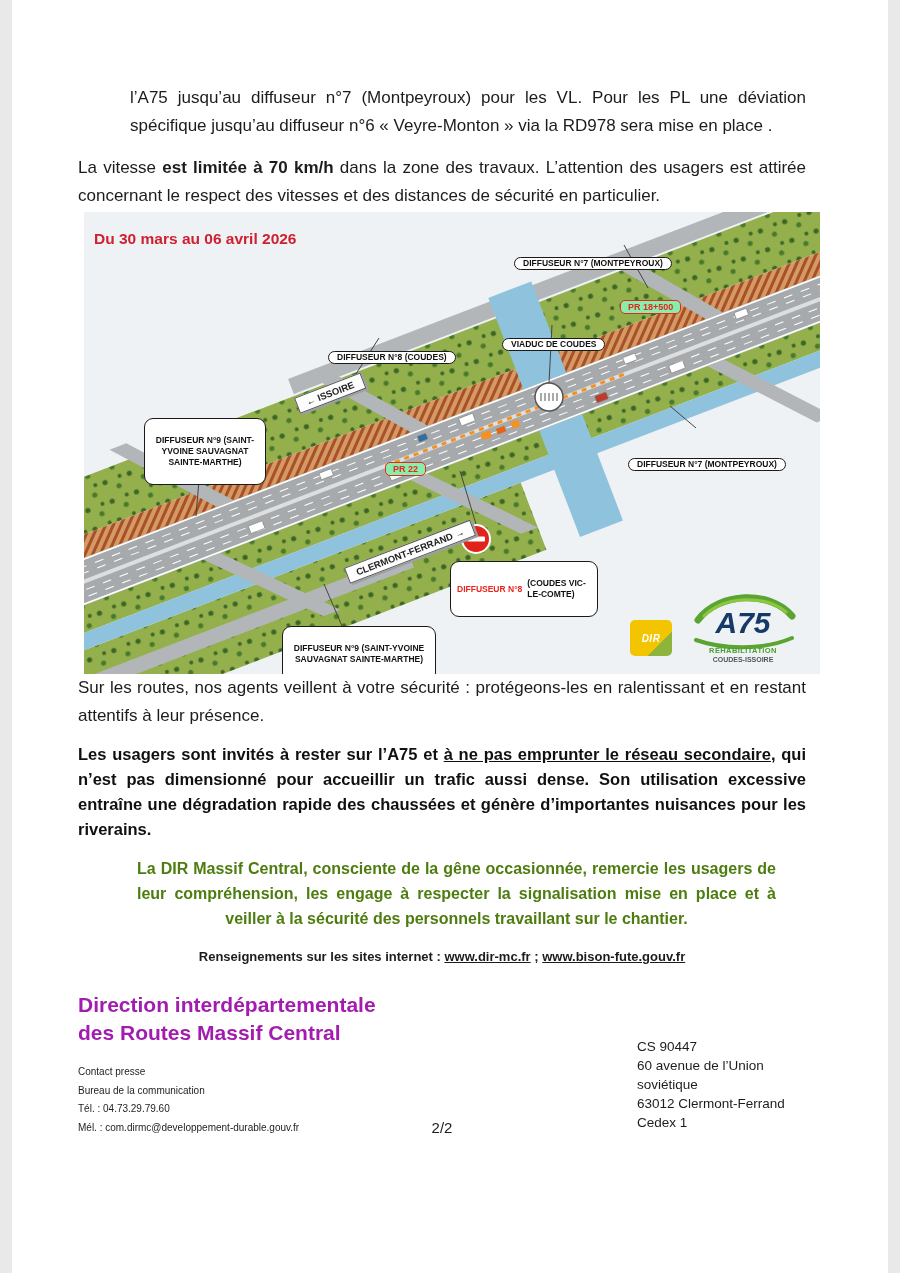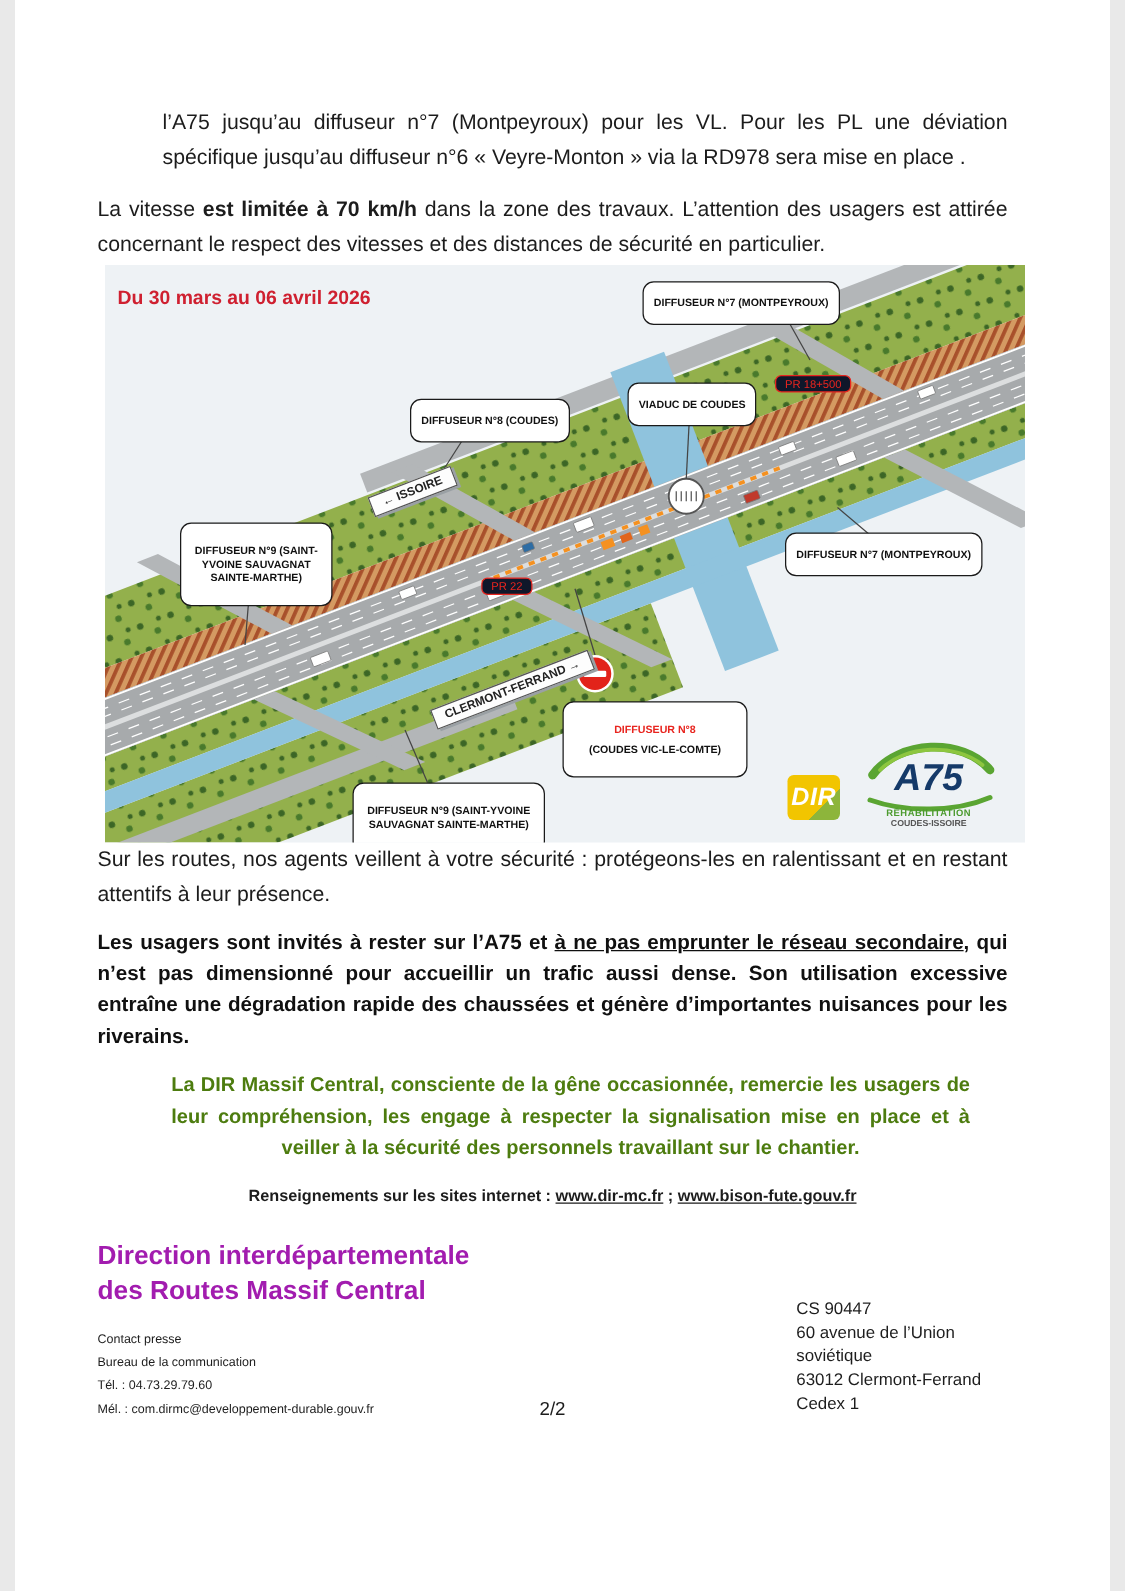--- a/index.html
+++ b/index.html
@@ -35,39 +35,39 @@
   .diagram svg.scene { position: absolute; left: 0; top: 0; }
   .diagram-date {
     position: absolute; left: 10px; top: 18px; z-index: 4;
     color: #cf2030; font-weight: bold; font-size: 15.5px;
   }
   .lbl {
     position: absolute; z-index: 4; background: #ffffff; border: 1.3px solid #1a1a1a;
     border-radius: 9px; padding: 16px 6px; font-size: 8.5px; font-weight: bold;
     line-height: 1.3; color: #111; text-align: center;
   }
-  .lbl-nw { white-space: nowrap; padding: 11px 8px; }
-  .lbl-d8b { display: flex; gap: 5px; align-items: center; text-align: left; flex-direction: column; }
+  .lbl-nw { white-space: nowrap; padding: 0 8px; margin-top: 32px; }
+  .lbl-d8b { display: flex; gap: 5px; align-items: center; text-align: left; }
   .lbl-d8b .red-part { color: #e8251f; white-space: nowrap; }
   .pr {
-    position: absolute; z-index: 4; background: #0f172a; border: 1.6px solid #e8251f;
-    border-radius: 5px; padding: 1px 7px; font-size: 9px; font-weight: normal;
+    position: absolute; z-index: 4; background: #86efac; border: 1.6px solid #e8251f;
+    border-radius: 5px; padding: 1px 7px; font-size: 9px; font-weight: bold;
     color: #e8251f; white-space: nowrap;
   }
   .sign {
     position: absolute; z-index: 4; background: #fdfdfd; border: 1px solid #555;
     padding: 2px 9px; font-size: 9.5px; font-weight: bold; color: #222;
     transform: rotate(-21deg); transform-origin: left top;
     box-shadow: 2px 2px 0 #9aa0a4; white-space: nowrap;
   }
   .dir-logo {
     position: absolute; left: 546px; top: 408px; width: 42px; height: 36px; z-index: 4;
     background: linear-gradient(135deg, #f2c500 68%, #8db53b 68%);
     border-radius: 5px; display: flex; align-items: center; justify-content: center;
-    color: #fff; font-weight: bold; font-style: italic; font-size: 20px; letter-spacing: .5px;
+    color: #fff; font-weight: bold; font-style: italic; font-size: 10px; letter-spacing: .5px;
   }
   .a75-logo { position: absolute; left: 600px; top: 374px; width: 118px; height: 88px; z-index: 4; }
   .a75-main {
     position: absolute; left: 0; right: 0; top: 20px; text-align: center;
     font-size: 30px; font-weight: bold; font-style: italic; color: #153a69;
   }
   .a75-s1 {
     position: absolute; left: 0; right: 0; top: 60px; text-align: center;
     font-size: 7.5px; font-weight: bold; color: #4c9b2f; letter-spacing: .4px;
   }

